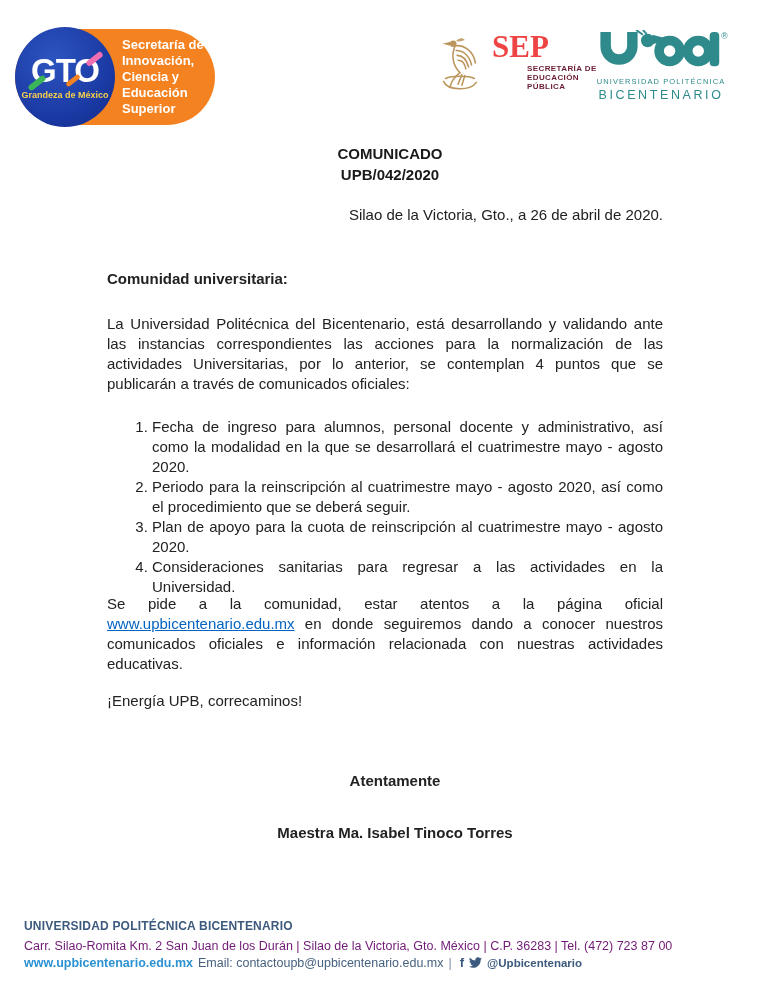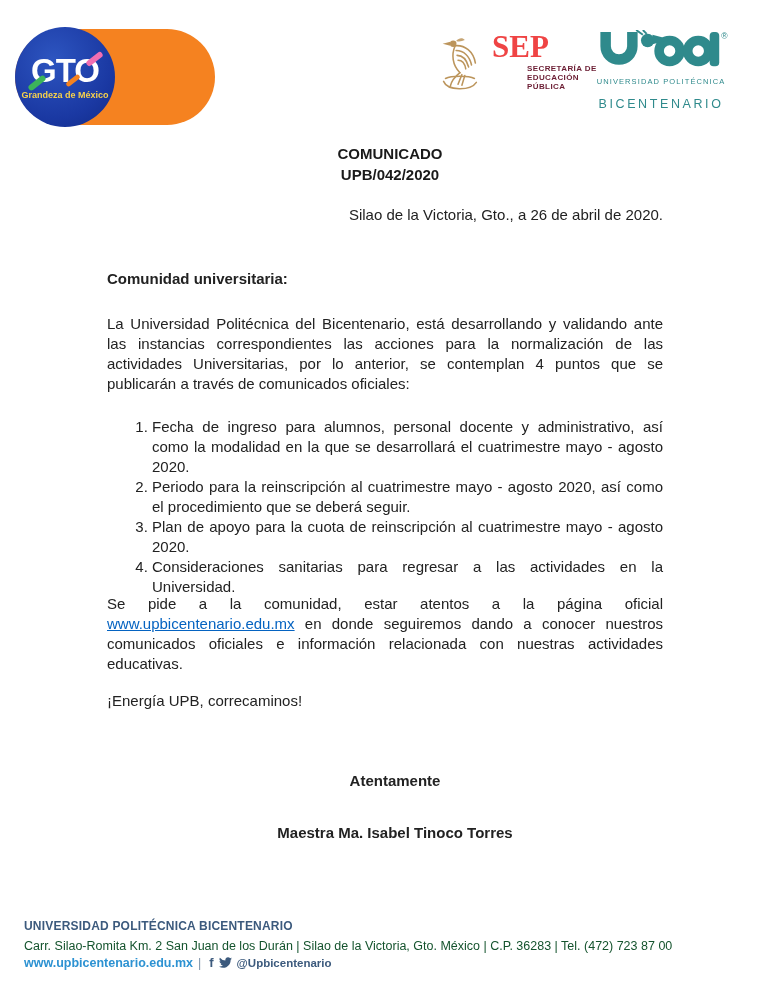--- a/index.html
+++ b/index.html
@@ -27,41 +27,41 @@
               width:92px; color:#ffffff; font-weight:bold; font-size:13px; line-height:16px; }
 
   .sep-logo { position:absolute; left:432px; top:33px; display:flex; align-items:flex-start; }
   .sep-text { margin-left:6px; }
   .sep-acronym { font-family:"Liberation Serif", serif; font-weight:bold; font-size:31px; line-height:28px; color:#ef4444; }
   .sep-name { margin-top:3px; width:86px; font-size:8px; font-weight:bold; line-height:9px;
               letter-spacing:.4px; color:#6B1D33;margin-left:35px; }
 
   .upb-logo { position:absolute; left:586px; top:30px; width:150px; text-align:center; }
   .upb-name1 { margin-top:2px; font-size:7.5px; letter-spacing:1.1px; color:#2F8A8C; white-space:nowrap; }
-  .upb-name2 { margin-top:11px; font-size:12.5px; letter-spacing:2.6px; color:#2F8A8C; white-space:nowrap;text-align:center; }
+  .upb-name2 { margin-top:2px; font-size:12.5px; letter-spacing:2.6px; color:#2F8A8C; white-space:nowrap;text-align:center; }
 
   
   .doc-title { position:absolute; top:143px; left:0; width:768px; text-align:center;
                font-weight:bold; font-size:15px; line-height:21px; color:#1a1a1a;padding-left:12px; }
   .dateline  { position:absolute; top:206px; left:107px; width:556px; text-align:right; }
   .salutation{ position:absolute; top:270px; left:107px; font-weight:bold; }
   .para1     { position:absolute; top:314px; left:107px; width:556px; text-align:justify; line-height:20px; }
   .points    { position:absolute; top:417px; left:107px; width:556px; }
   .points ol { margin:0; padding-left:45px; }
   .points li { line-height:20px; text-align:justify; }
   .para2     { position:absolute; top:594px; left:107px; width:556px; text-align:justify; line-height:20px; }
   .para2 a   { color:#0563C1; text-decoration:underline; cursor:pointer; }
   .slogan    { position:absolute; top:692px; left:107px;text-align:center; }
   .closing   { position:absolute; top:772px; left:0; width:790px; text-align:center; font-weight:bold; }
   .signature { position:absolute; top:824px; left:0; width:790px; text-align:center; font-weight:bold; }
 
   
   .footer { position:absolute; top:919px; left:24px; width:720px; color:#3C5A7D; }
   .footer-org { font-weight:bold; font-size:12px; letter-spacing:.2px; color:#3C5A7D; }
-  .footer-address { margin-top:6px; font-size:12.5px; color:#14532d; }
+  .footer-address { margin-top:6px; font-size:12.5px; color:#701a75; }
   .footer-line3 { margin-top:2px; font-size:12.5px; color:#46617E; display:flex; align-items:center; gap:5px; }
   .footer-website { font-weight:bold; color:#2D92D2; cursor:pointer; text-decoration:none; }
   .footer-sep { color:#7e93aa; }
   .fb-icon { font-weight:bold; font-size:13px; color:#3C5A7D; margin-left:3px; }
   .tw-icon svg { display:block; }
   .footer-handle { font-weight:bold; font-size:11.5px; color:#3C5A7D; }
 </style>
 </head>
 <body>
 
@@ -71,20 +71,21 @@
     <div class="gto-pill"></div>
     <div class="gto-circle">
       <div class="gto-acronym">
         <span>GTO</span>
         <span class="gto-accent green"></span>
         <span class="gto-accent orange"></span>
         <span class="gto-accent pink"></span>
       </div>
       <div class="gto-tagline">Grandeza de México</div>
     </div>
+    <div class="gto-secretariat">Secretaría de Innovación, Ciencia y Educación Superior</div>
   </div>
 
   <div class="sep-logo">
     <span>
       <svg viewBox="0 0 56 66" width="54" height="64" aria-hidden="true">
         <g fill="none" stroke="#BC955C" stroke-width="1.6" stroke-linecap="round">
           <path d="M24 13 C34 12 43 19 45 31"></path>
           <path d="M25 18 C33 18 39 24 41 33"></path>
           <path d="M26 23 C32 23 36 28 38 35"></path>
           <path d="M27 28 C31 28 34 31 35 37"></path>
@@ -152,20 +153,21 @@
   <div class="slogan">¡Energía UPB, correcaminos!</div>
 
   <div class="closing">Atentamente</div>
   <div class="signature">Maestra Ma. Isabel Tinoco Torres</div>
 
   <div class="footer">
     <div class="footer-org">UNIVERSIDAD POLITÉCNICA BICENTENARIO</div>
     <div class="footer-address">Carr. Silao-Romita Km. 2 San Juan de los Durán  |  Silao de la Victoria, Gto. México  |  C.P. 36283  |  Tel. (472) 723 87 00</div>
     <div class="footer-line3">
       <a class="footer-website">www.upbicentenario.edu.mx</a>
+      <span>Email: contactoupb@upbicentenario.edu.mx</span>
       <span class="footer-sep">|</span>
       <span class="fb-icon">f</span>
       <span class="tw-icon">
         <svg viewBox="0 0 24 24" width="13" height="13" aria-hidden="true">
           <path fill="#3C5A7D" d="M24 4.6c-.9.4-1.8.7-2.8.8 1-.6 1.8-1.6 2.2-2.7-1 .6-2 1-3.1 1.2a4.9 4.9 0 0 0-8.4 4.5A14 14 0 0 1 1.7 3.1a4.9 4.9 0 0 0 1.5 6.6c-.8 0-1.6-.3-2.2-.6v.1c0 2.4 1.7 4.4 3.9 4.8-.4.1-.8.2-1.3.2-.3 0-.6 0-.9-.1a4.9 4.9 0 0 0 4.6 3.4A9.9 9.9 0 0 1 0 19.5a14 14 0 0 0 7.5 2.2c9 0 14-7.5 14-14v-.6c1-.7 1.8-1.6 2.5-2.5z"></path>
         </svg>
       </span>
       <span class="footer-handle">@Upbicentenario</span>
     </div>
   </div>

